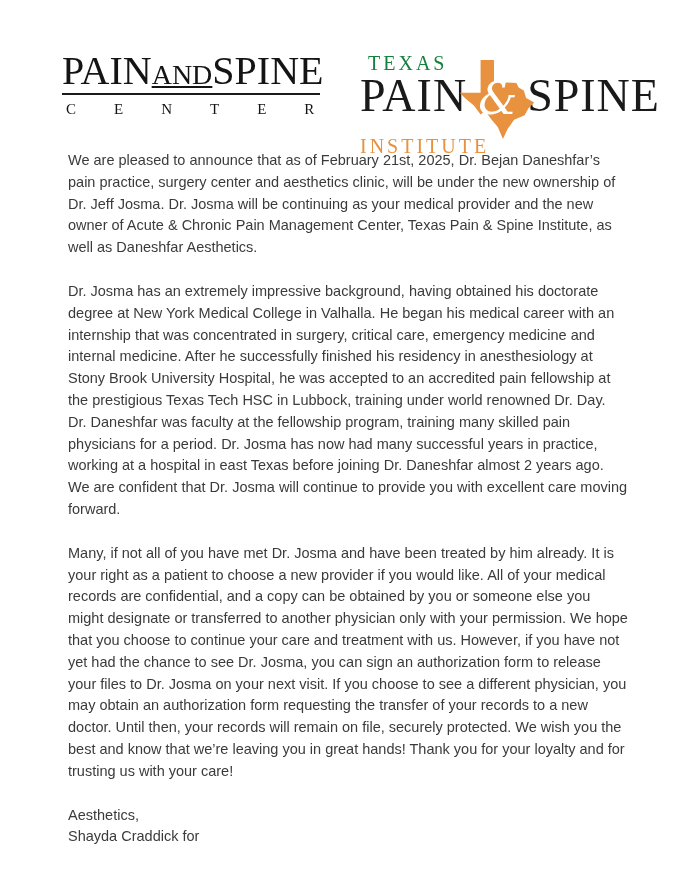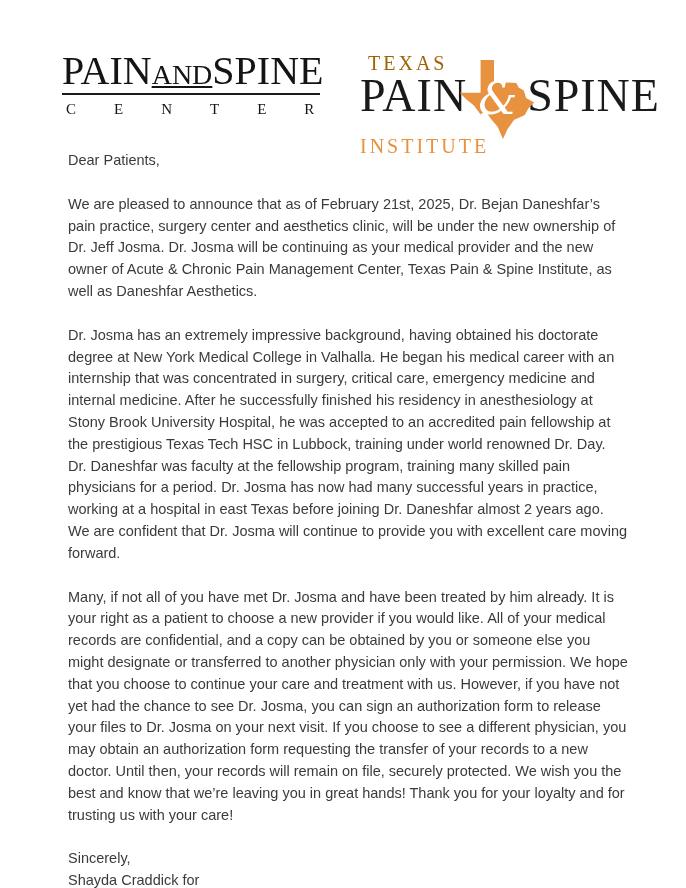--- a/index.html
+++ b/index.html
@@ -14,21 +14,21 @@
   .acp-main{display:flex;justify-content:space-between;align-items:baseline;
             font-family:"Liberation Serif",serif;margin-top:1px;}
   .acp-big{font-size:40px;line-height:40px;}
   .acp-and{font-size:28px;text-decoration:underline;}
   .acp-rule{border-top:2px solid #1a1a1a;margin-top:2px;}
   .acp-center{font-family:"Liberation Serif",serif;font-size:15px;letter-spacing:38px;
               white-space:nowrap;overflow:hidden;padding:6px 0 0 4px;height:22px;}
 
   
   .logo-tps{position:absolute;left:360px;top:52px;width:280px;font-family:"Liberation Serif",serif;}
-  .tps-texas{color:#a16207;font-size:20px;letter-spacing:3px;margin-left:8px;line-height:22px;}
+  .tps-texas{color:#15803d;font-size:20px;letter-spacing:3px;margin-left:8px;line-height:22px;}
   .tps-main{display:flex;align-items:flex-start;color:#1a1a1a;}
   .tps-big{font-size:46px;line-height:44px;letter-spacing:1px;}
   .tps-state{position:relative;width:78px;height:82px;margin:-14px -9px 0;flex:none;}
   .tps-state svg{width:100%;height:100%;display:block;}
   .tps-amp{position:absolute;left:51%;top:46%;transform:translate(-50%,-50%);
            color:#ffffff;font-size:44px;font-style:italic;
            font-family:"DejaVu Serif","Liberation Serif",serif;}
   .tps-institute{color:#E8913F;font-size:20px;letter-spacing:3px;text-align:left;
                  margin-top:-8px;padding-right:2px;line-height:24px;}
 
@@ -66,22 +66,21 @@
           <span class="tps-amp">&amp;</span>
         </span>
         <span class="tps-big">SPINE</span>
       </div>
       <div class="tps-institute">INSTITUTE</div>
     </div>
 
   </header>
 
   <main class="letter-body">
-    <p>Dear Patients,</p>
     <p>We are pleased to announce that as of February 21st, 2025, Dr. Bejan Daneshfar’s pain practice, surgery center and aesthetics clinic, will be under the new ownership of Dr. Jeff Josma. Dr. Josma will be continuing as your medical provider and the new owner of Acute &amp; Chronic Pain Management Center, Texas Pain &amp; Spine Institute, as well as Daneshfar Aesthetics.</p>
     <p>Dr. Josma has an extremely impressive background, having obtained his doctorate degree at New York Medical College in Valhalla. He began his medical career with an internship that was concentrated in surgery, critical care, emergency medicine and internal medicine. After he successfully finished his residency in anesthesiology at Stony Brook University Hospital, he was accepted to an accredited pain fellowship at the prestigious Texas Tech HSC in Lubbock, training under world renowned Dr. Day. Dr. Daneshfar was faculty at the fellowship program, training many skilled pain physicians for a period. Dr. Josma has now had many successful years in practice, working at a hospital in east Texas before joining Dr. Daneshfar almost 2 years ago. We are confident that Dr. Josma will continue to provide you with excellent care moving forward.</p>
     <p>Many, if not all of you have met Dr. Josma and have been treated by him already. It is your right as a patient to choose a new provider if you would like. All of your medical records are confidential, and a copy can be obtained by you or someone else you might designate or transferred to another physician only with your permission. We hope that you choose to continue your care and treatment with us. However, if you have not yet had the chance to see Dr. Josma, you can sign an authorization form to release your files to Dr. Josma on your next visit. If you choose to see a different physician, you may obtain an authorization form requesting the transfer of your records to a new doctor. Until then, your records will remain on file, securely protected. We wish you the best and know that we’re leaving you in great hands! Thank you for your loyalty and for trusting us with your care!</p>
-    <p class="tight">Sincerely,</p>
+    <p class="tight">Aesthetics,</p>
     <p class="tight">Shayda Craddick for</p>
 
   </main>
 
 </div>
 
 </body></html>

